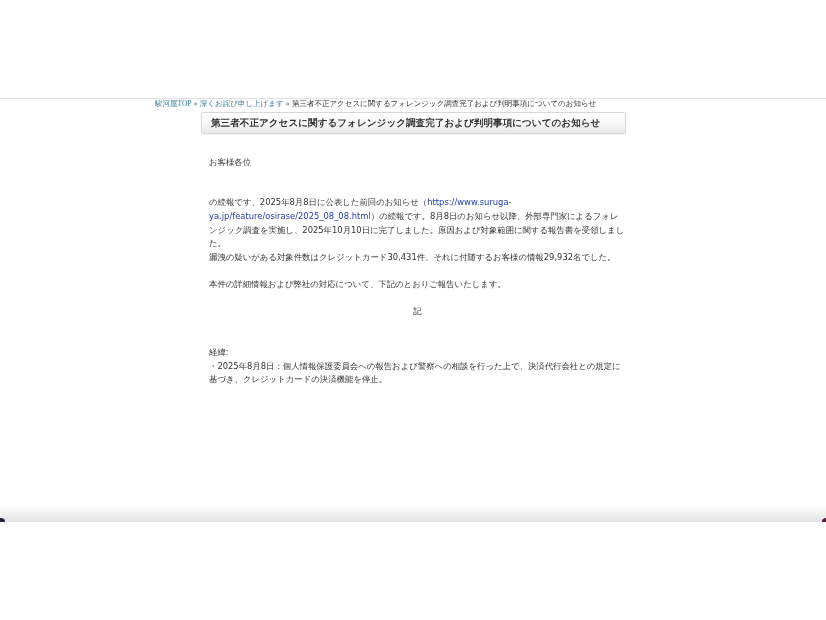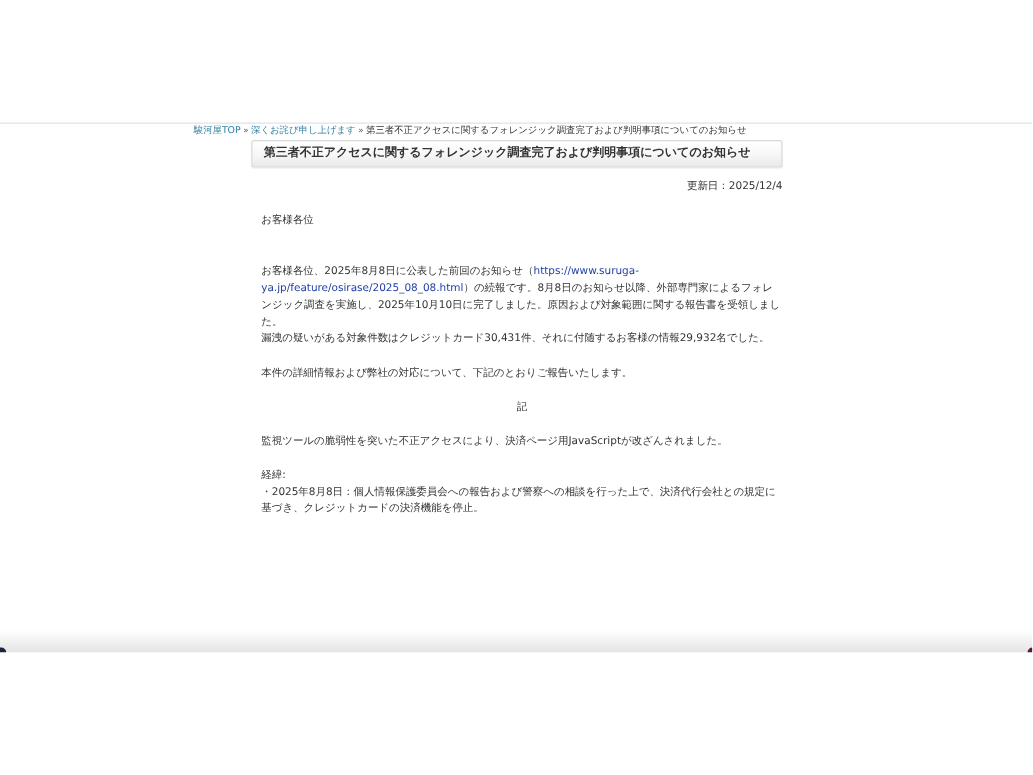--- a/index.html
+++ b/index.html
@@ -14,21 +14,21 @@
     .window-fade {
       position: absolute; left: 0; bottom: 0; width: 100%; height: 18px;
       background: linear-gradient(to bottom, rgba(255,255,255,0), rgba(225,225,225,0.9));
       pointer-events: none;
     }
     .corner-l { position: absolute; left: 0; bottom: 0; width: 5px; height: 4px; background: #1d2540; border-top-right-radius: 4px; }
     .corner-r { position: absolute; right: 0; bottom: 0; width: 4px; height: 4px; background: #5a1a3a; border-top-left-radius: 4px; }
     .breadcrumb {
       position: absolute; left: 155px; top: 0px; font-size: 7.5px; line-height: 10px; color: #333; white-space: nowrap;
     }
-    .breadcrumb a { color: #2f7fa1; text-decoration: none; }
+    .breadcrumb a { color: #2f7fa1; text-decoration: none; font-family: Liberation Serif, serif; }
     .breadcrumb .sep { color: #555; margin: 0 2px; font-size: 7px; }
     .title-box {
       position: absolute; left: 201px; top: 13px; width: 423px; height: 20px;
       border: 1px solid #d8d8d8; border-radius: 2px;
       background: linear-gradient(to bottom, #ffffff 0%, #f7f7f7 55%, #e9e9e9 100%);
       box-shadow: 0 1px 1px rgba(0,0,0,0.05);
     }
     .title-box h1 {
       margin: 0; padding-left: 9px; font-size: 9.6px; line-height: 20px; font-weight: bold; color: #333; white-space: nowrap;
     }
@@ -47,33 +47,31 @@
 <div class="window">
   <div class="breadcrumb">
     <a href="#">駿河屋TOP</a><span class="sep">»</span><a href="#">深くお詫び申し上げます</a><span class="sep">»</span><span>第三者不正アクセスに関するフォレンジック調査完了および判明事項についてのお知らせ</span>
   </div>
 
   <div class="title-box">
     <h1>第三者不正アクセスに関するフォレンジック調査完了および判明事項についてのお知らせ</h1>
   </div>
 
   <div class="content">
-    <p class="updated">更新日：2025/12/4</p>
     <div class="gap"></div>
     <p>お客様各位</p>
     <div class="gap"></div>
     <div class="gap"></div>
-    <p><span>お客様各位、2025年8月8日に公表した前回のお知らせ（</span><a href="#">https://www.suruga-ya.jp/feature/osirase/2025_08_08.html</a><span>）の続報です。8月8日のお知らせ以降、外部専門家によるフォレンジック調査を実施し、2025年10月10日に完了しました。原因および対象範囲に関する報告書を受領しました。</span></p>
+    <p><span>の続報です、2025年8月8日に公表した前回のお知らせ（</span><a href="#">https://www.suruga-ya.jp/feature/osirase/2025_08_08.html</a><span>）の続報です。8月8日のお知らせ以降、外部専門家によるフォレンジック調査を実施し、2025年10月10日に完了しました。原因および対象範囲に関する報告書を受領しました。</span></p>
     <p>漏洩の疑いがある対象件数はクレジットカード30,431件、それに付随するお客様の情報29,932名でした。</p>
     <div class="gap"></div>
     <p>本件の詳細情報および弊社の対応について、下記のとおりご報告いたします。</p>
     <div class="gap"></div>
     <p class="center">記</p>
     <div class="gap"></div>
-    <p>監視ツールの脆弱性を突いた不正アクセスにより、決済ページ用JavaScriptが改ざんされました。</p>
     <div class="gap"></div>
     <p>経緯:</p>
     <p>・2025年8月8日：個人情報保護委員会への報告および警察への相談を行った上で、決済代行会社との規定に基づき、クレジットカードの決済機能を停止。</p>
   </div>
 
   <div class="window-fade"></div>
   <div class="corner-l"></div>
   <div class="corner-r"></div>
 </div>
 

